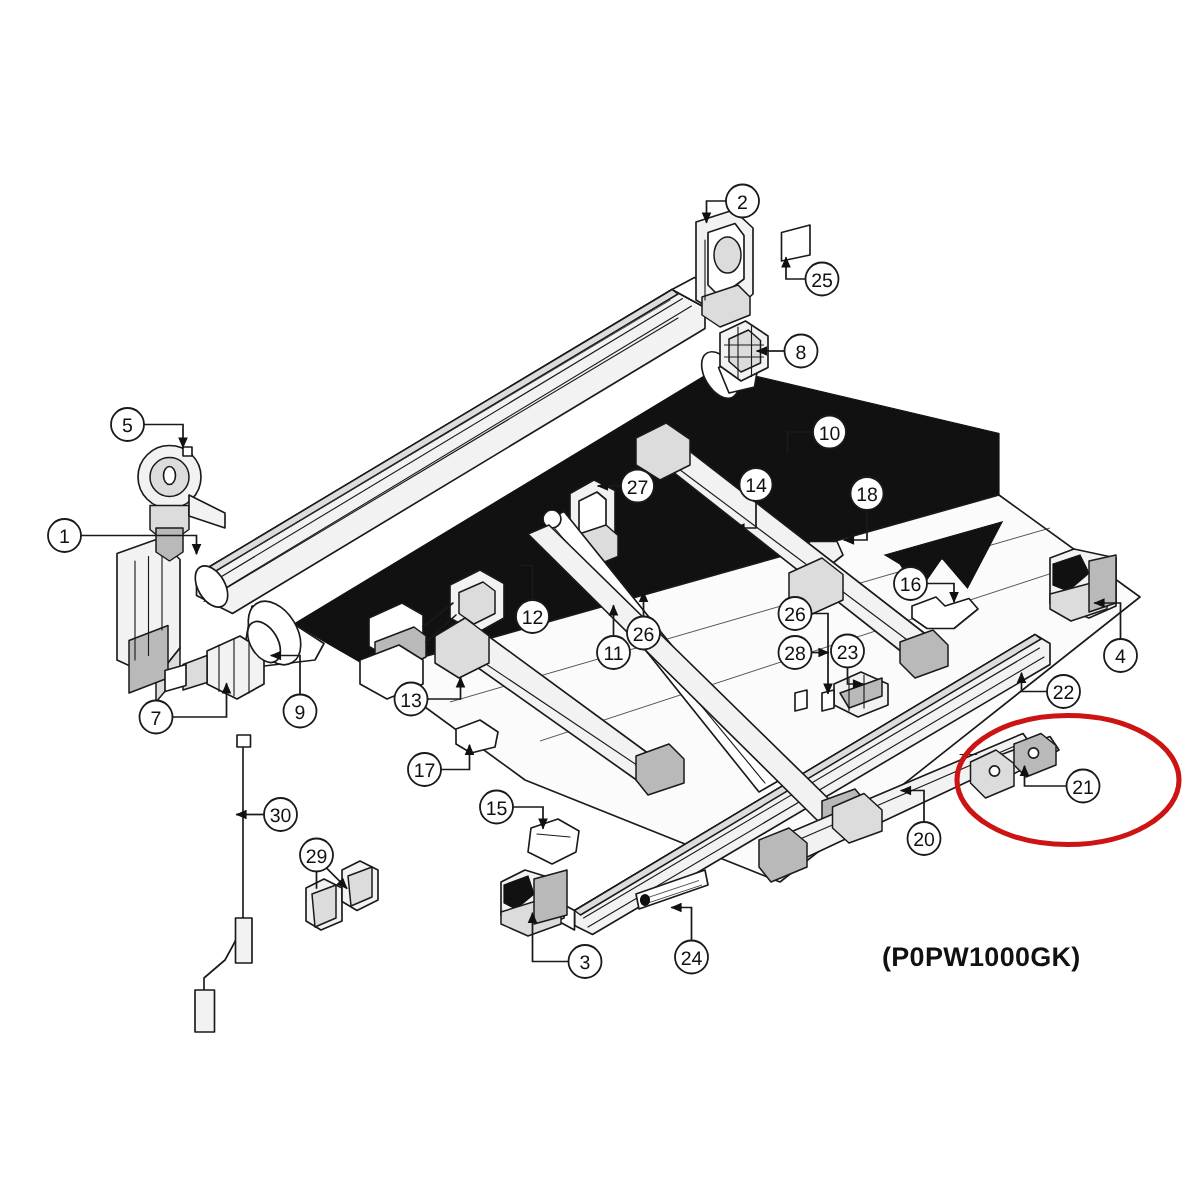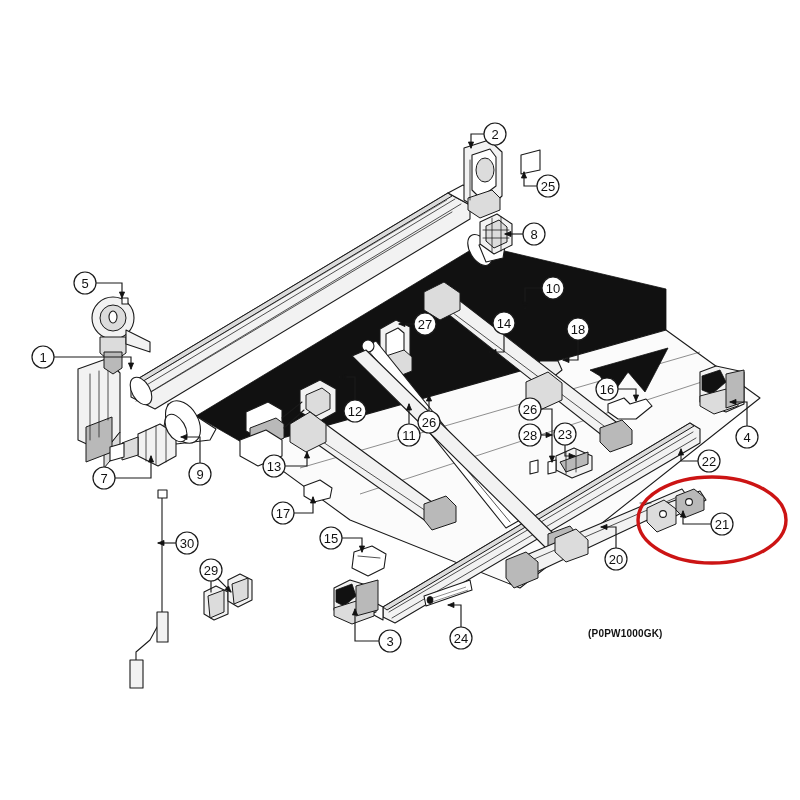--- a/index.html
+++ b/index.html
@@ -17,21 +17,21 @@
   .fill-blk{fill:#111111;stroke:#111111;stroke-width:0.8;}
   .leader{fill:none;stroke:#1a1a1a;stroke-width:1.15;stroke-linecap:square;}
   .callout-c{fill:#ffffff;stroke:#1a1a1a;stroke-width:1.2;}
   .callout-t{font-family:"Liberation Sans",sans-serif;font-size:13px;
              fill:#111;text-anchor:middle;dominant-baseline:central;}
   .hl-ellipse{fill:none;stroke-width:3.4;}
   .wm{fill:none;stroke:#e9e9e9;stroke-width:5;}
   .wm-t{font-family:"Liberation Sans",sans-serif;font-size:62px;font-weight:bold;
         fill:#ededed;text-anchor:middle;dominant-baseline:central;}
   #partcode{position:absolute;font-family:"Liberation Sans",sans-serif;
-            font-size:10px;font-weight:bold;color:#111;letter-spacing:.2px;
+            font-size:18px;font-weight:bold;color:#111;letter-spacing:.2px;
             left:588px;top:628px;white-space:nowrap;}
 </style>
 </head>
 <body>
 
 <div id="stage">
 
   <svg class="layer">
     <rect class="wm" x="339" y="345" width="160" height="140"></rect>
     <text class="wm-t" x="398" y="388">ZY</text>

